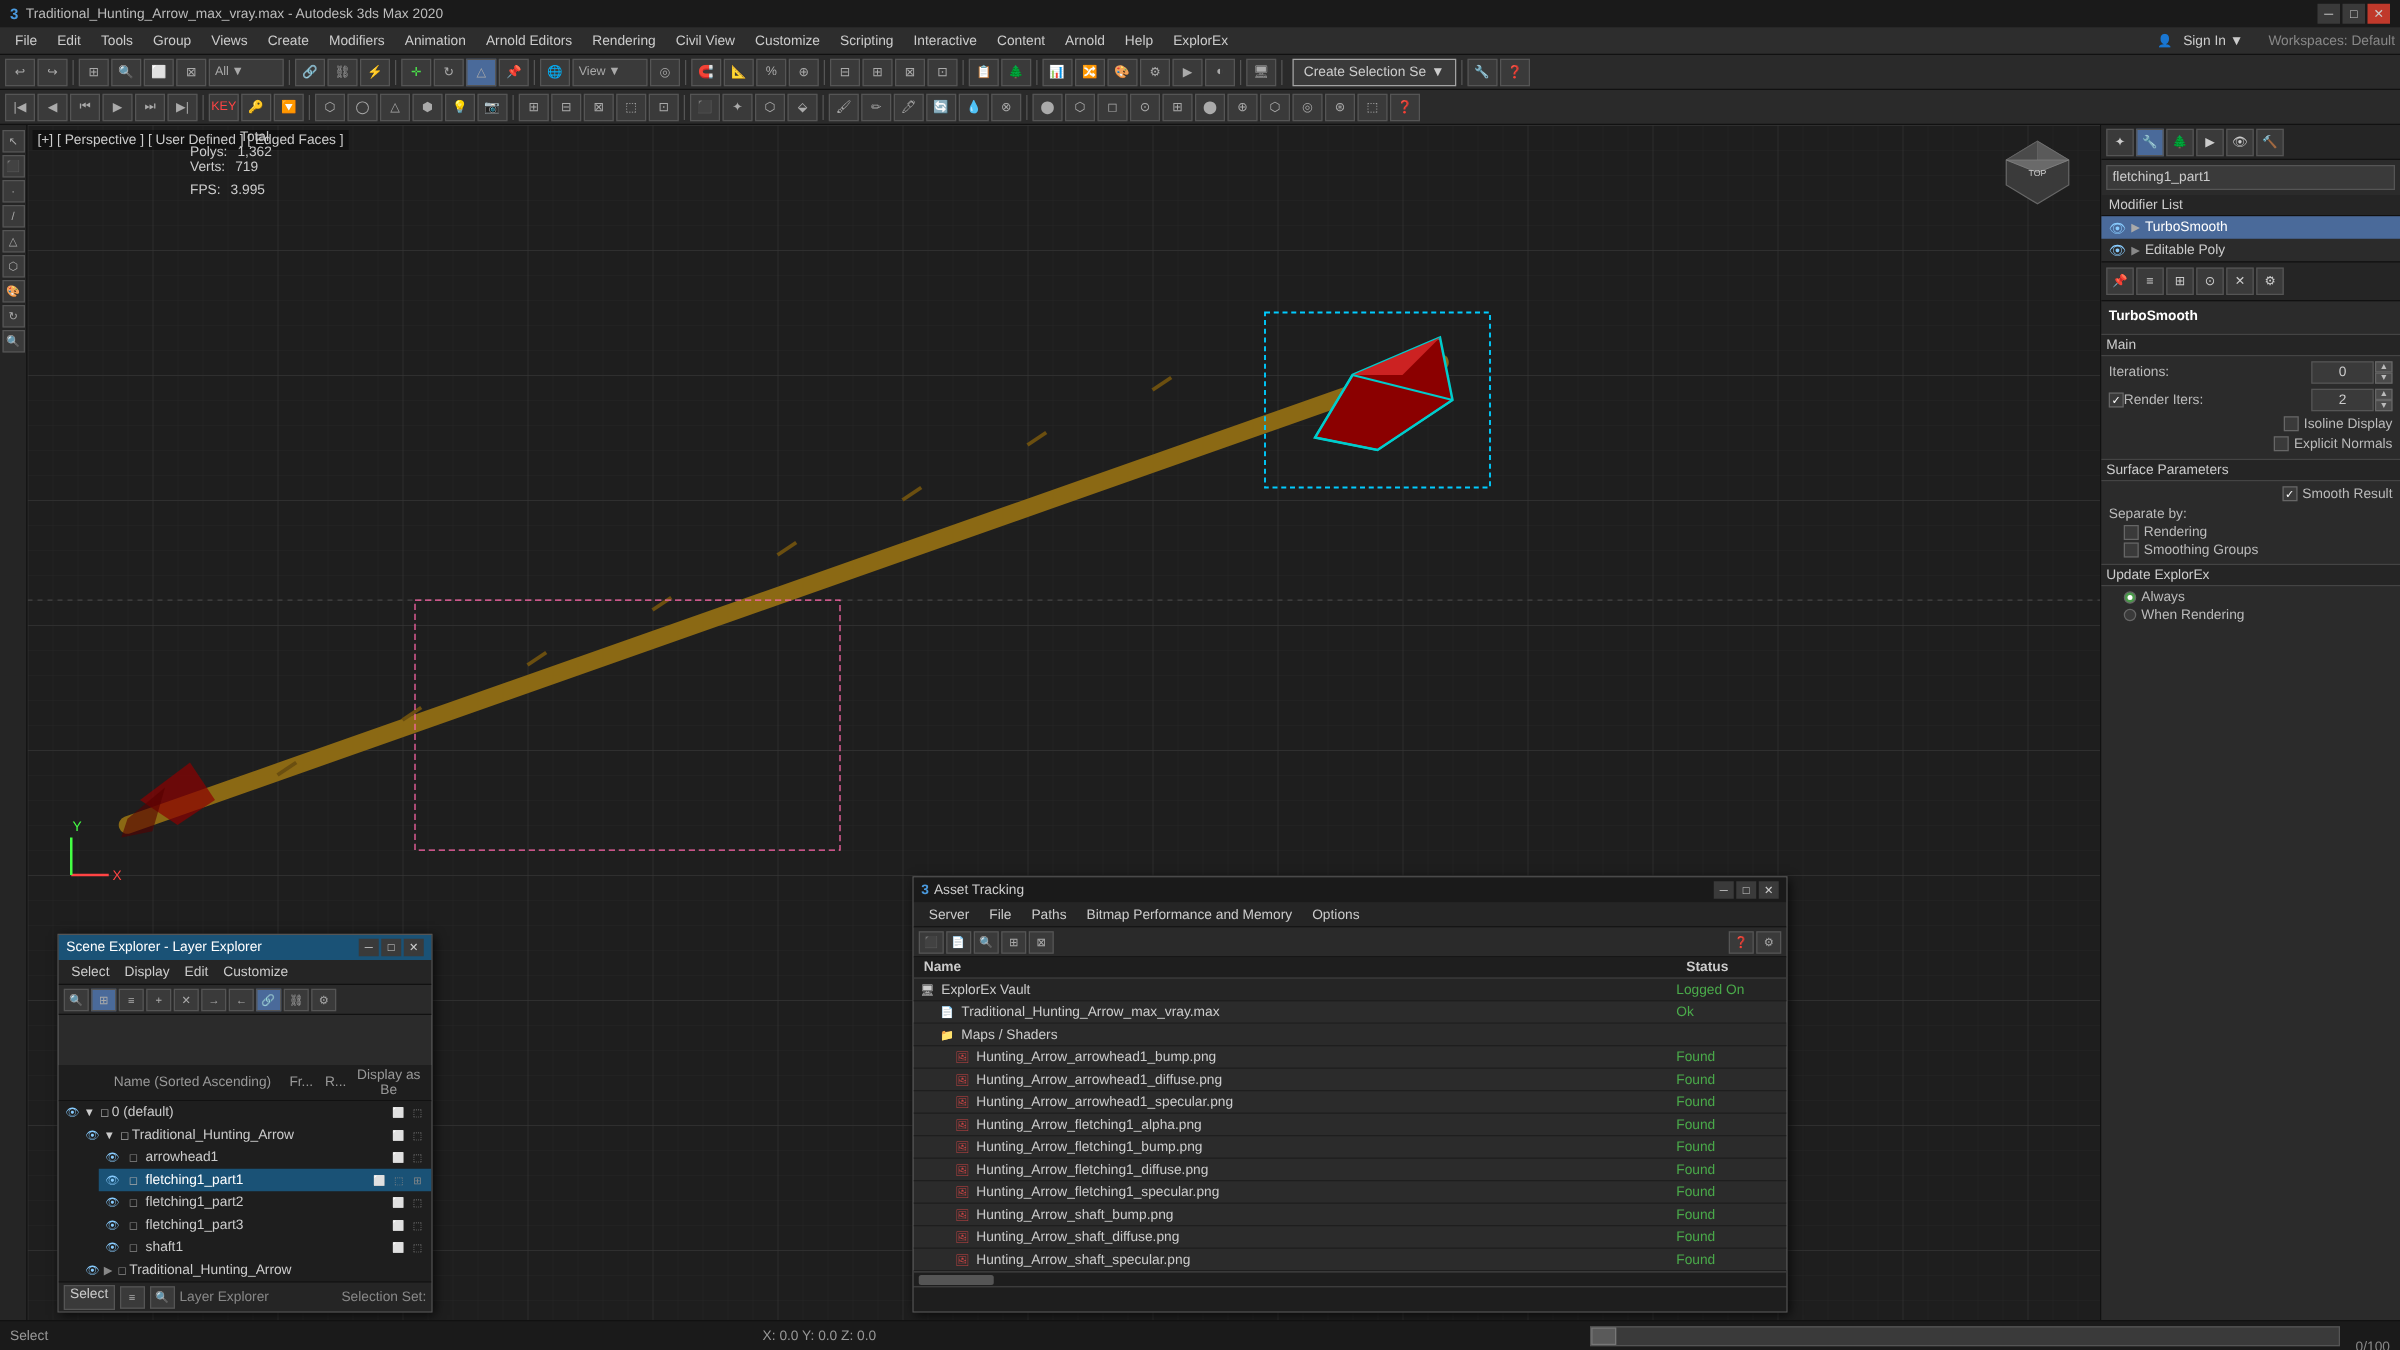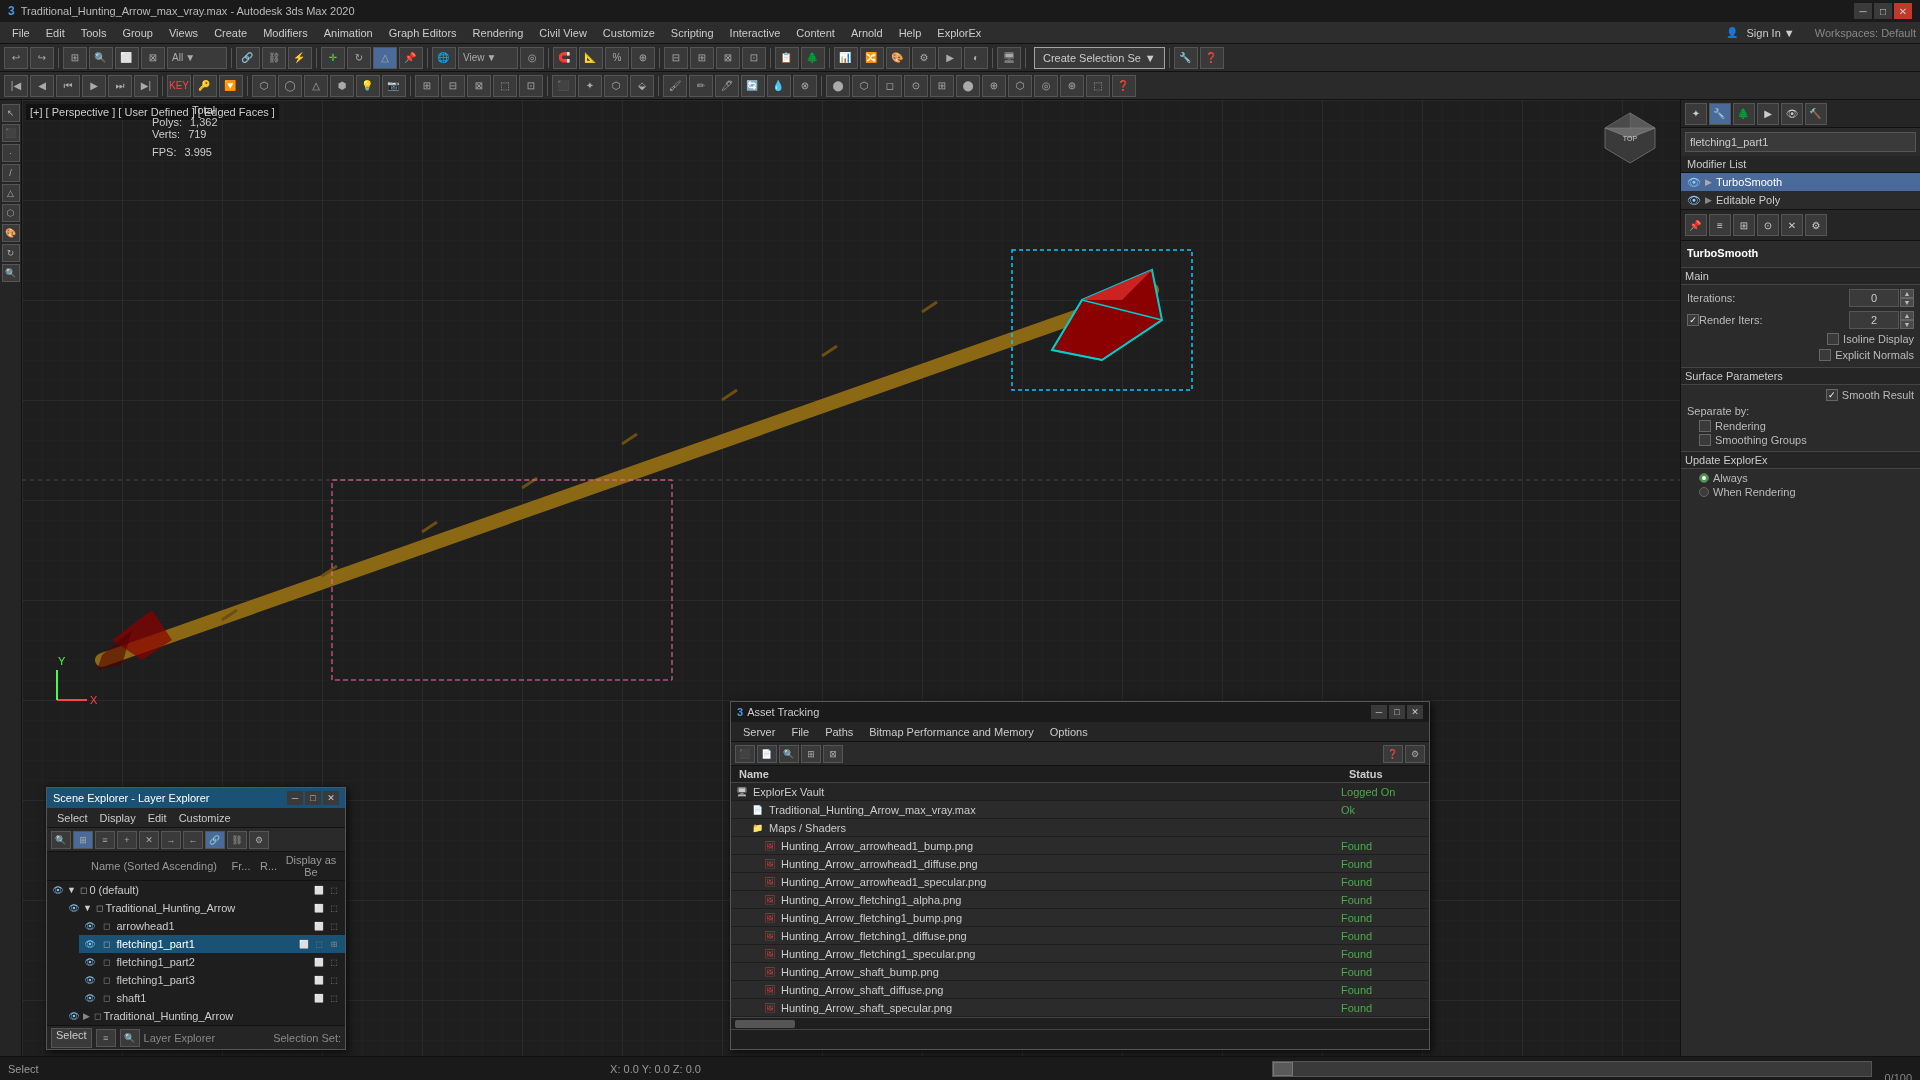--- a/index.html
+++ b/index.html
@@ -118,21 +118,21 @@
       border: 1px solid #555; box-shadow: 2px 2px 8px rgba(0,0,0,0.7);
     }
     .se-titlebar { height: 20px; background: #1a5276; display: flex; align-items: center; justify-content: space-between; padding: 0 6px; color: #fff; font-size: 11px; cursor: move; }
     .se-titlebar-btns { display: flex; gap: 2px; }
     .se-title-btn { width: 16px; height: 14px; background: #3a3a3a; border: none; color: #ccc; font-size: 9px; cursor: pointer; display: flex; align-items: center; justify-content: center; }
     .se-menubar { height: 20px; background: #252525; display: flex; align-items: center; padding: 0 4px; border-bottom: 1px solid #111; }
     .se-menu { padding: 2px 6px; color: #ccc; font-size: 11px; cursor: pointer; }
     .se-toolbar { height: 24px; background: #2a2a2a; display: flex; align-items: center; padding: 0 4px; gap: 2px; border-bottom: 1px solid #111; }
     .se-tb-btn { width: 20px; height: 18px; background: #3a3a3a; border: 1px solid #555; display: flex; align-items: center; justify-content: center; font-size: 9px; color: #aaa; cursor: pointer; }
     .se-tb-btn.active { background: #4a6a9a; }
-    .se-header { display: flex; align-items: center; background: #1e1e1e; padding: 2px 4px; border-bottom: 1px solid #111; font-size: 11px; color: #999; }
+    .se-header { display: flex; align-items: center; background: #1e1e1e; padding: 2px 4px; border-bottom: 1px solid #111; font-size: 11px; color: #999; margin-top: 40px; }
     .se-tree { background: #1e1e1e; min-height: 120px; }
     .se-row { display: flex; align-items: center; padding: 1px 4px; font-size: 11px; color: #ccc; cursor: pointer; height: 18px; }
     .se-row.selected { background: #1a5276; color: #fff; }
     .se-indent1 { margin-left: 16px; }
     .se-indent2 { margin-left: 32px; }
     .se-eye { width: 14px; height: 14px; display: flex; align-items: center; justify-content: center; color: #88ccff; font-size: 9px; flex-shrink: 0; }
     .se-row-icons { display: flex; gap: 1px; margin-left: auto; }
     .se-row-icon { width: 14px; height: 14px; display: flex; align-items: center; justify-content: center; font-size: 8px; color: #888; }
     .se-footer { height: 24px; background: #252525; display: flex; align-items: center; padding: 0 4px; gap: 4px; border-top: 1px solid #111; }
     .se-dropdown { height: 20px; background: #3a3a3a; border: 1px solid #555; color: #ccc; font-size: 11px; padding: 0 4px; }
@@ -185,21 +185,21 @@
 
 <div id="menubar">
   <div class="menu-item">File</div>
   <div class="menu-item">Edit</div>
   <div class="menu-item">Tools</div>
   <div class="menu-item">Group</div>
   <div class="menu-item">Views</div>
   <div class="menu-item">Create</div>
   <div class="menu-item">Modifiers</div>
   <div class="menu-item">Animation</div>
-  <div class="menu-item">Graph Editors</div>
+  <div class="menu-item">Arnold Editors</div>
   <div class="menu-item">Rendering</div>
   <div class="menu-item">Civil View</div>
   <div class="menu-item">Customize</div>
   <div class="menu-item">Scripting</div>
   <div class="menu-item">Interactive</div>
   <div class="menu-item">Content</div>
   <div class="menu-item">Arnold</div>
   <div class="menu-item">Help</div>
   <div class="menu-item">ExplorEx</div>
   <div style="margin-left:auto;display:flex;align-items:center;gap:8px;">

